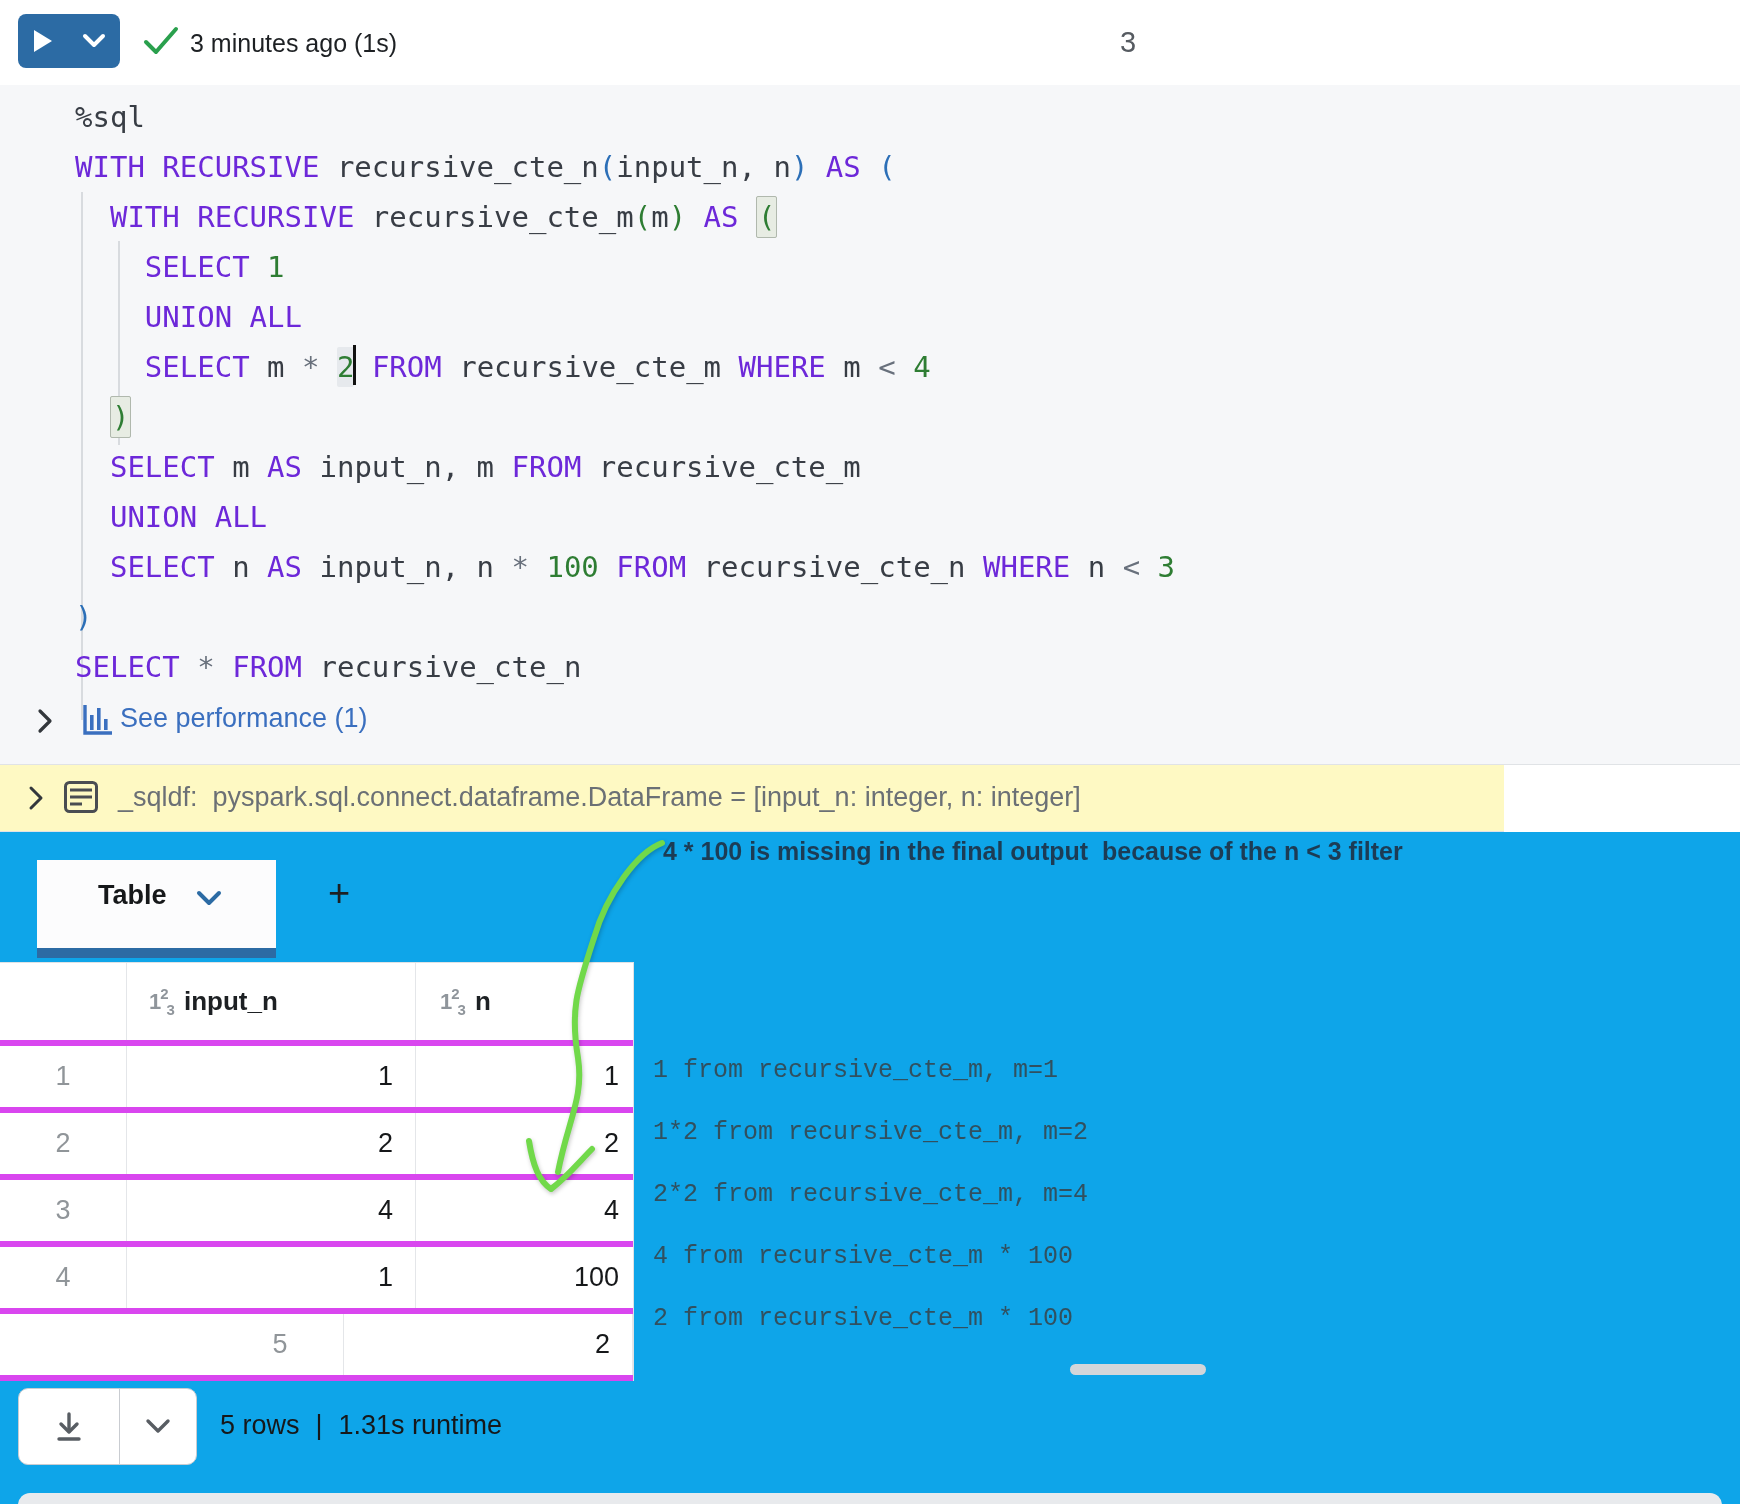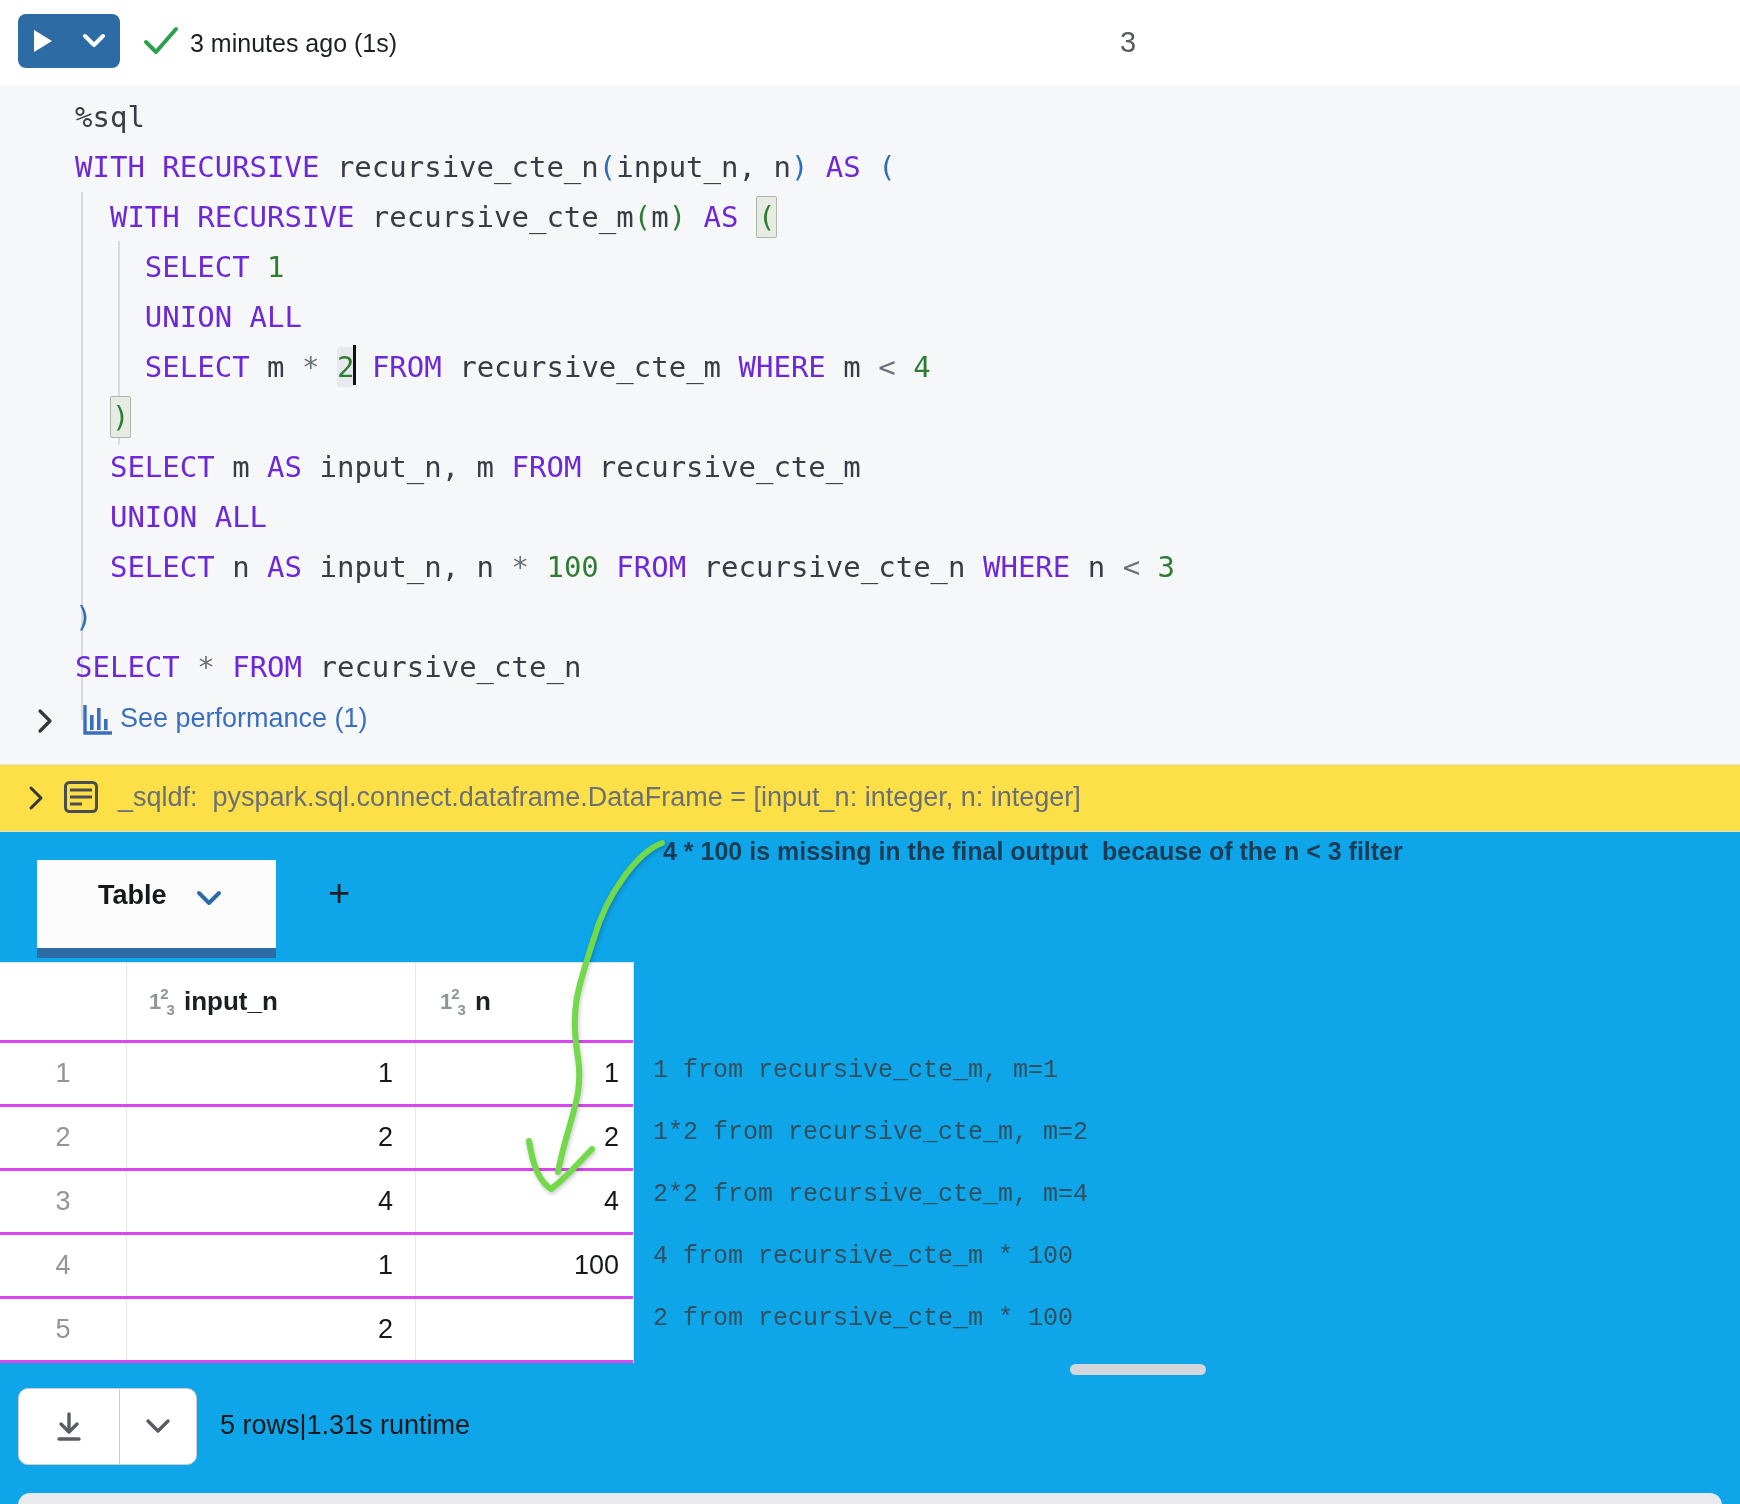--- a/index.html
+++ b/index.html
@@ -28,37 +28,37 @@
   .code .pg{color:#2e7d33;}
   .code .hl{color:#2e7d33;background:#e7ece3;border:1px solid #b0b8ad;border-radius:2px;
             padding:3px 1px;}
   .code .cur{color:#2e7d33;background:#e6e9ed;border-radius:2px;position:relative;padding:3px 0;}
   .code .cur::after{content:"";position:absolute;right:-2px;top:-2px;width:3px;height:40px;background:#111;}
   .guide{position:absolute;width:1.5px;background:#d8dbdf;}
   .perf-row{position:absolute;left:0;top:606px;width:1513px;height:58px;}
   .perf-link{position:absolute;left:120px;top:12px;font-size:27px;color:#3a6fbf;cursor:pointer;}
 
   
-  .sqldf-row{position:absolute;left:0;top:765px;width:1740px;height:67px;background:#fde047;
+  .sqldf-row{position:absolute;left:0;top:765px;width:1504px;height:67px;background:#fef9c3;
              border-bottom:1px solid #dfe2e5;box-sizing:border-box;}
   .sqldf-text{position:absolute;left:118px;top:17px;font-size:27px;color:#6b7075;white-space:pre;}
 
   
   .results{position:absolute;left:0;top:832px;width:1740px;height:672px;background:#0ea5e9;}
   .note-banner{position:absolute;left:663px;top:5px;font-size:25px;font-weight:bold;
                color:#1c3c55;white-space:pre;}
   .tab{position:absolute;left:37px;top:28px;width:239px;height:88px;background:#fcfcfd;cursor:pointer;}
   .tab-label{position:absolute;left:46px;top:20px;font-size:27px;font-weight:bold;color:#16181a;}
   .tab-underline{position:absolute;left:37px;top:116px;width:239px;height:10px;background:#2c6ba4;}
   .add-tab{position:absolute;left:328px;top:40px;font-size:38px;font-weight:300;color:#1d2023;cursor:pointer;}
 
   
   .grid{position:absolute;left:0;top:130px;width:634px;border-top:1px solid #dfe2e5;
         border-right:1px solid #dfe2e5;box-sizing:border-box;background:#fff;}
-  .grid-row{display:flex;border-bottom:3px solid #d946ef;}
+  .grid-row{display:flex;border-bottom:6px solid #d946ef;justify-content:flex-end;}
   .grid-row.header{height:77px;}
   .grid-row.body{height:61px;}
   .c-idx{width:127px;border-right:1px solid #e4e6e9;display:flex;align-items:center;
          justify-content:center;font-size:27px;color:#909599;box-sizing:border-box;}
   .c-a{width:289px;border-right:1px solid #e4e6e9;display:flex;align-items:center;
        justify-content:flex-end;padding-right:22px;font-size:27px;color:#16181a;box-sizing:border-box;}
   .c-b{width:217px;display:flex;align-items:center;justify-content:flex-end;
        padding-right:14px;font-size:27px;color:#16181a;box-sizing:border-box;}
   .c-a.head,.c-b.head{justify-content:flex-start;font-weight:bold;color:#1d2023;font-size:26px;}
   .c-a.head{padding-left:22px;}
@@ -74,21 +74,21 @@
   .hscroll-pill{position:absolute;left:1070px;top:532px;width:136px;height:11px;
                 border-radius:6px;background:#d3d6da;cursor:pointer;}
 
   
   .dl-btn{position:absolute;left:18px;top:556px;width:179px;height:77px;background:#fff;
           border:1.5px solid #c9ccd1;border-radius:10px;box-sizing:border-box;display:flex;cursor:pointer;}
   .dl-left{width:100px;display:flex;align-items:center;justify-content:center;
            border-right:1px solid #c9ccd1;}
   .dl-right{flex:1;display:flex;align-items:center;justify-content:center;}
   .footer-text{position:absolute;left:220px;top:578px;font-size:27px;color:#16181a;
-               display:flex;}
+               display:flex;gap:16px;}
   .next-cell{position:absolute;left:18px;top:661px;width:1704px;height:14px;background:#e8eaed;
              border-radius:12px 12px 0 0;}
 
   .arrow-svg{position:absolute;left:0;top:0;width:1740px;height:1504px;pointer-events:none;
              filter:drop-shadow(1px 2px 2px rgba(0,0,0,0.22));}
   svg{display:block;}
 </style>
 </head>
 <body>
 

